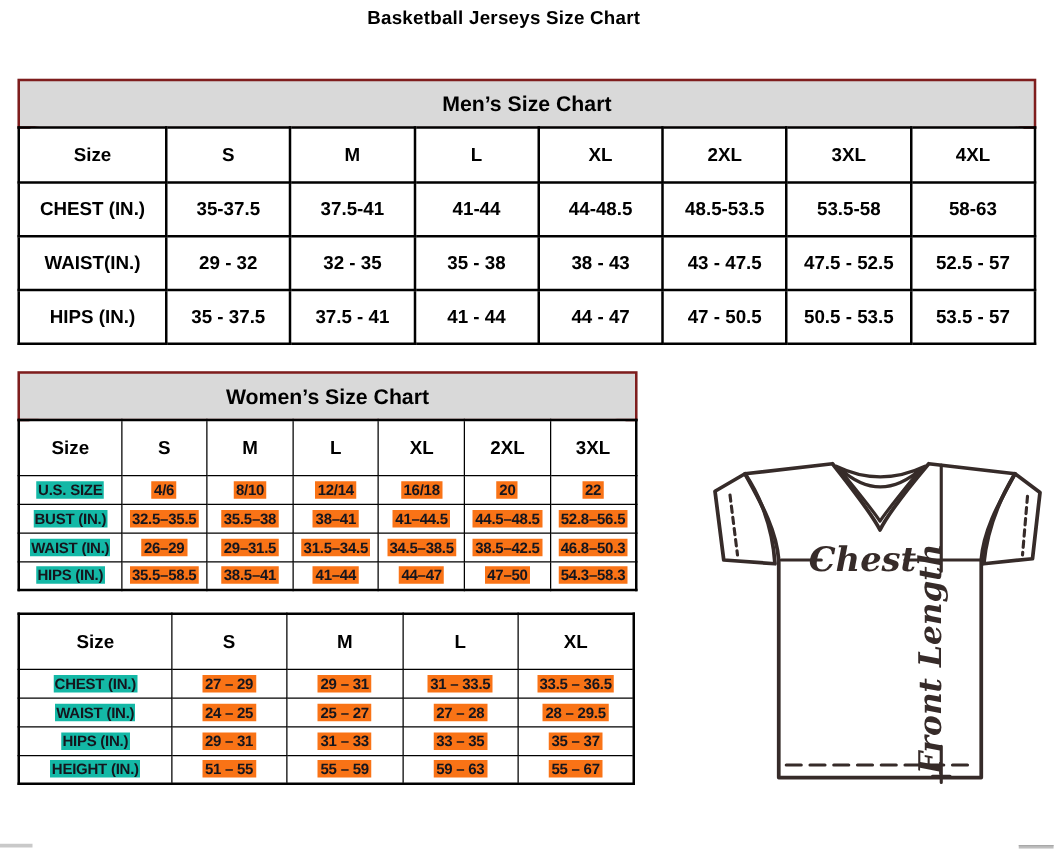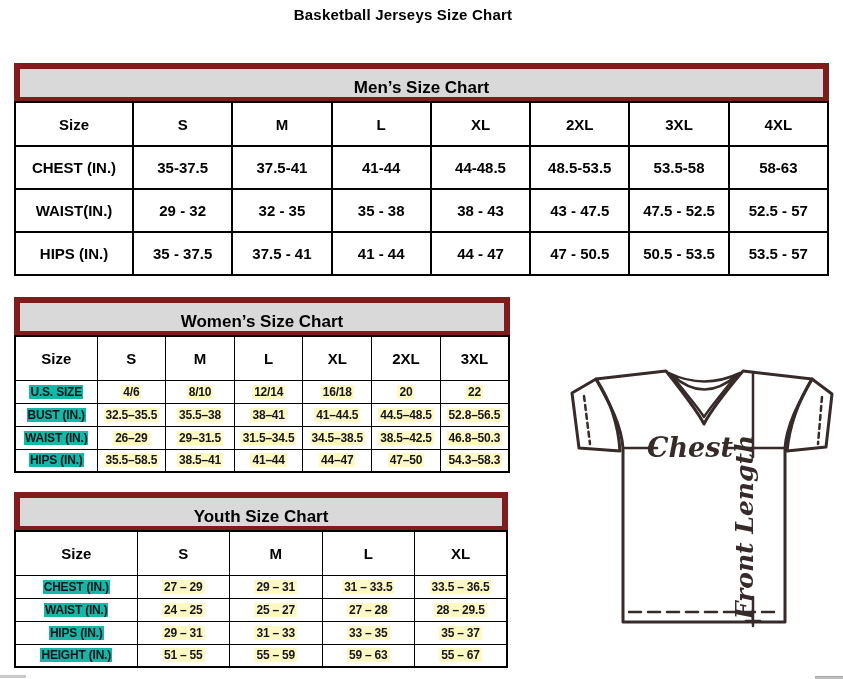--- a/index.html
+++ b/index.html
@@ -12,21 +12,21 @@
     position:absolute; top:6px; left:0; width:806px;
     text-align:center; font-size:15px; font-weight:bold; letter-spacing:0.2px;
   }
   .section { position:absolute; }
   .sec-mens   { left:14px; top:63px;  width:815px; }
   .sec-womens { left:14px; top:297px; width:496px; }
   .sec-youth  { left:14px; top:492px; width:494px; }
   .caption {
     height:40px; line-height:37px; text-align:center;
     font-size:17px; font-weight:bold; background:#d9d9d9;
-    border:6px solid #7f1d1d;
+    border:2px solid #7f1d1d;
   }
   table {
     border-collapse:collapse; table-layout:fixed; width:100%;
     margin-top:-2px; background:#fff;border-radius:18px;
   }
   th, td { text-align:center; vertical-align:middle; overflow:hidden; white-space:nowrap; }
   
   .tbl-mens { border:2px solid #000; }
   .tbl-mens th, .tbl-mens td { border:2px solid #000; font-size:15px; font-weight:bold; }
   .tbl-mens thead tr { height:44px; }
@@ -36,21 +36,21 @@
   .tbl-sub { border:2px solid #000; }
   .tbl-sub th, .tbl-sub td { border:1px solid #000; }
   .tbl-sub thead tr { height:44px; }
   .tbl-sub thead th { font-size:15px; font-weight:bold; }
   .tbl-sub tbody tr { height:23px; }
   .tbl-sub tbody th, .tbl-sub tbody td {
     font-size:12px; font-weight:bold; color:#15151d; letter-spacing:-0.2px;
   }
   .tbl-womens .label-col { width:82px; }
   .tbl-youth  .label-col { width:122px; }
-  .tbl-sub tbody .v { background:#fef9c3; padding:0 2px; }
+  .tbl-sub tbody .v { background:#f97316; padding:0 2px; }
   .tbl-sub tbody th .v { background:#14b8a6; padding:0 1px; }
   
   .jersey { position:absolute; left:563px; top:360px; width:288px; height:312px; }
   .jersey svg { display:block; width:100%; height:100%; }
   .jersey text {
     font-family:"DejaVu Serif", serif; font-style:italic; font-weight:bold;
     fill:#362b29;
   }
   
   .frag-left  { position:absolute; left:0;     top:675px; width:26px; height:3px; background:#c9c9c9; }
@@ -160,21 +160,20 @@
           <td><span class="v">41–44</span></td>
           <td><span class="v">44–47</span></td>
           <td><span class="v">47–50</span></td>
           <td><span class="v">54.3–58.3</span></td>
         </tr>
       </tbody>
     </table>
 </section>
 
 <section class="section sec-youth">
-  <div class="caption">Youth Size Chart</div>
   <table class="tbl-sub tbl-youth">
       <thead>
         <tr>
           <th class="label-col"><span class="v">Size</span></th>
           <th><span class="v">S</span></th>
           <th><span class="v">M</span></th>
           <th><span class="v">L</span></th>
           <th><span class="v">XL</span></th>
         </tr>
       </thead>

